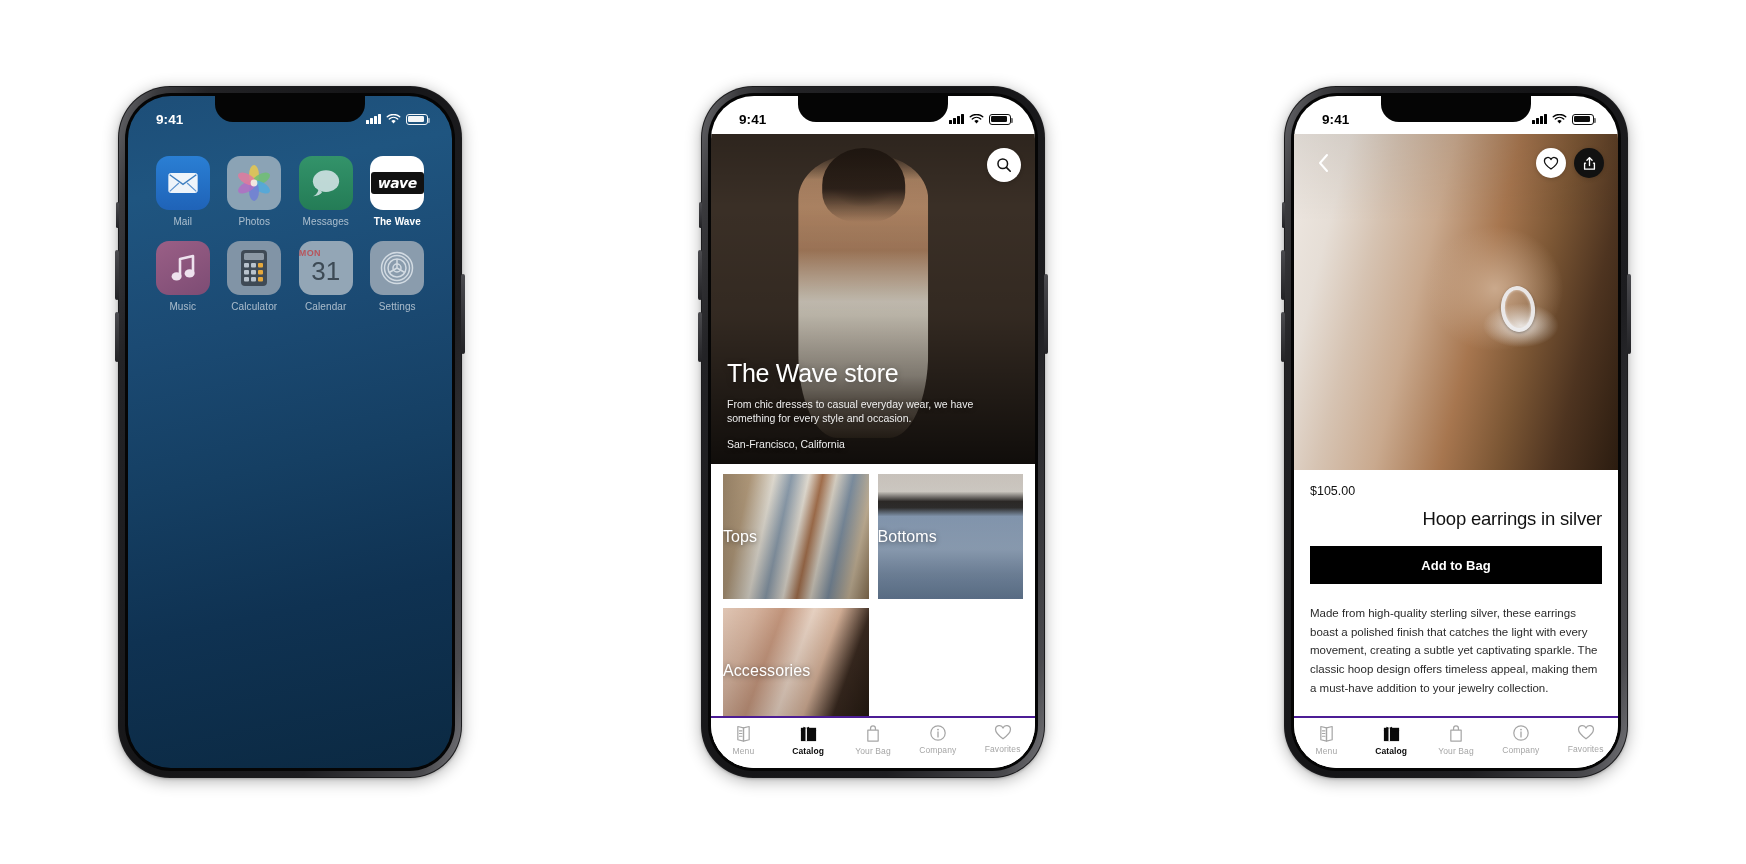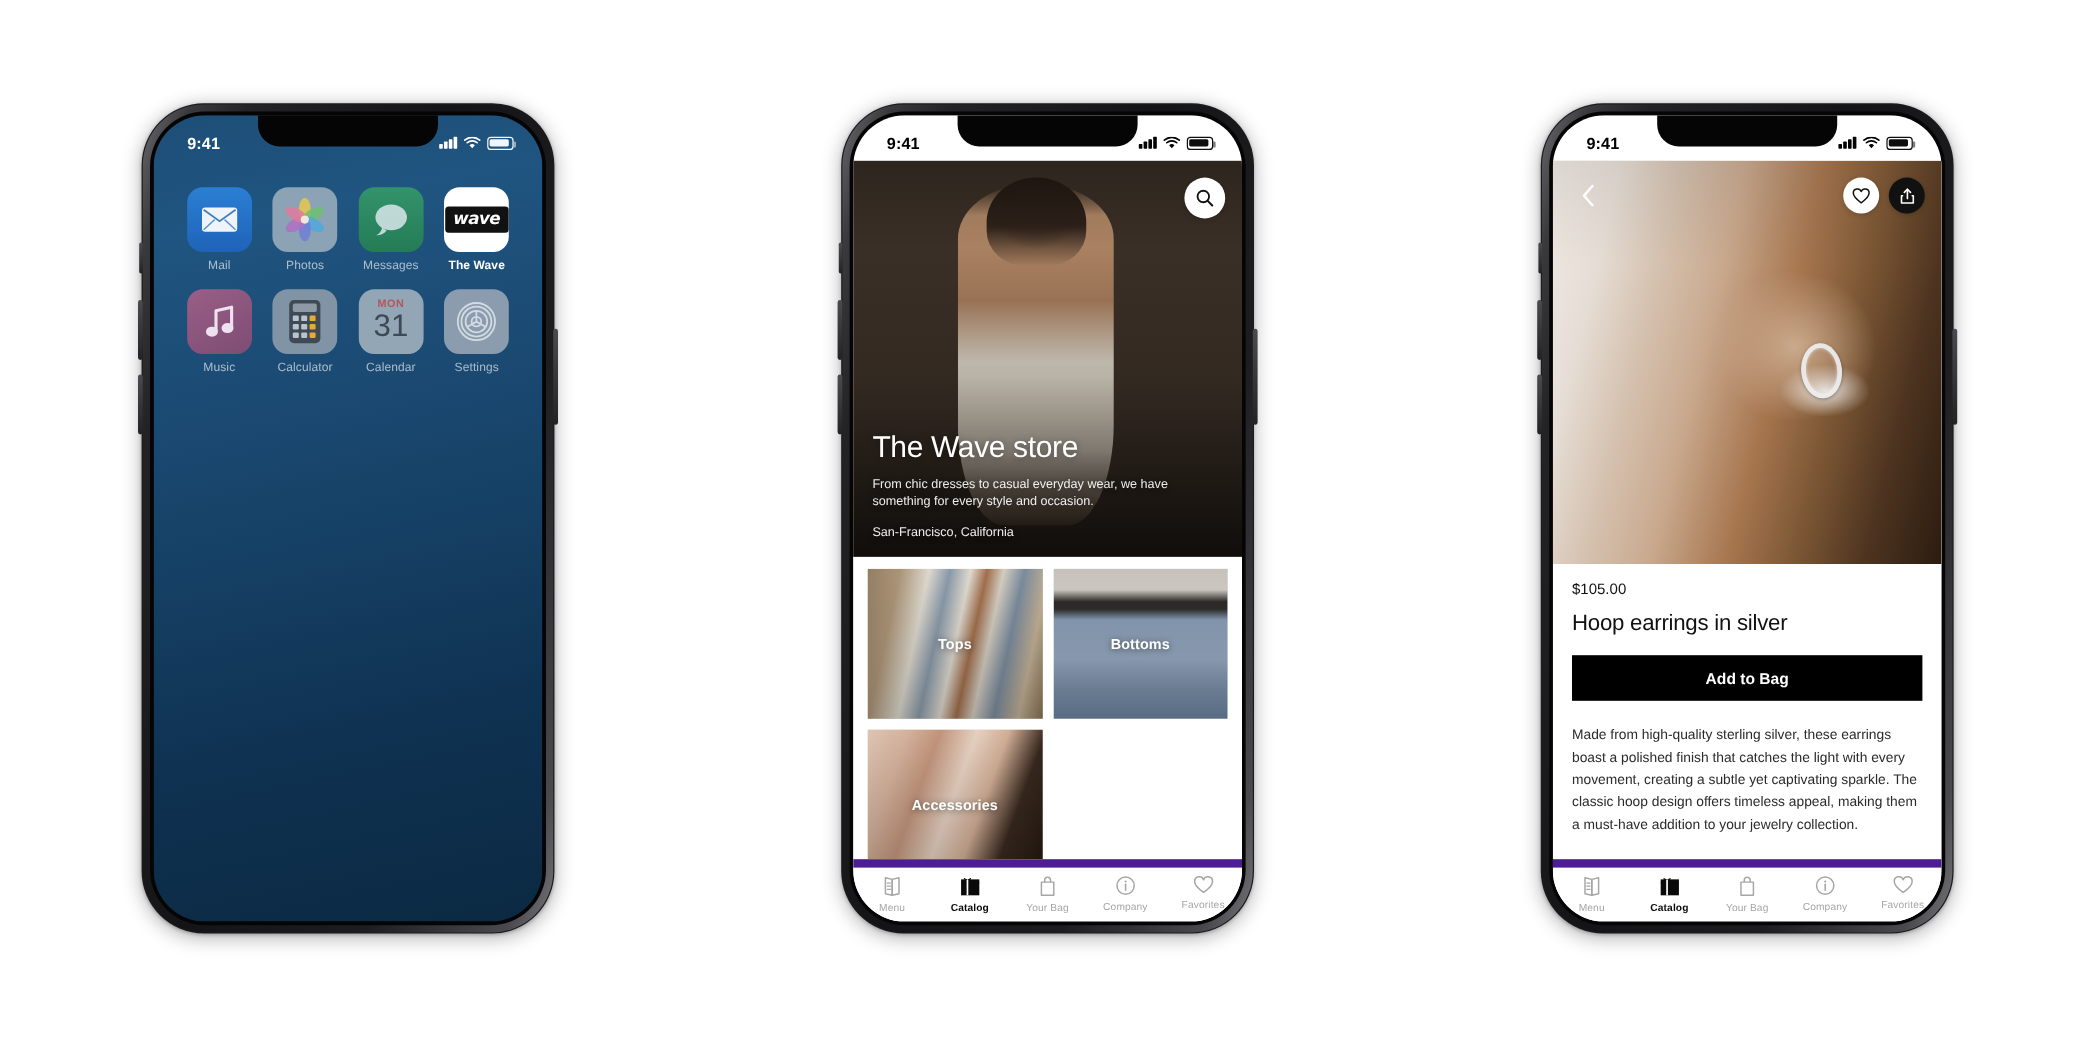--- a/index.html
+++ b/index.html
@@ -149,21 +149,21 @@
   .ic-calendar { background: #93a6b6; }
   .ic-settings { background: #8a9cad; }
 
   .wave-badge {
     background: #111; color: #fff;
     font-size: 14px; font-weight: 800; font-style: italic;
     padding: 3px 7px; border-radius: 3px;
     letter-spacing: -0.5px;
     font-family: "DejaVu Sans", sans-serif;
   }
-  .cal-top { position:absolute; top:7px; left:0; right:0; text-align:center;
+  .cal-top { position:absolute; top:7px; left:0; right:0; text-align:left;
     font-size:9px; font-weight:bold; color:#b6555c; letter-spacing:.4px; }
   .cal-day { position:absolute; top:16px; left:0; right:0; text-align:center;
     font-size:26px; color:#3d4a55; font-weight:300; line-height:1.1; }
 
   
   .appscreen { position: absolute; inset: 0; background: #fff; display: flex; flex-direction: column; }
 
   .hero {
     position: relative;
     height: 330px;
@@ -256,24 +256,23 @@
   }
   .cat-tile {
     position: relative;
     overflow: hidden;
     cursor: pointer;
   }
   .cat-label {
     position: absolute;
     left: 0; right: 0;
     top: 50%; transform: translateY(-50%);
-    text-align: center;
     color: #fff;
-    font-size: 12px;
-    font-weight: bold;
+    font-size: 16px;
+    font-weight: normal;
     letter-spacing: 0.1px;
     text-shadow: 0 1px 5px rgba(0,0,0,.5);
     z-index: 3;
   }
   .cat-photo { position: absolute; inset: 0; }
   .cat-photo::after {
     content:""; position:absolute; inset:0;
     background: linear-gradient(180deg, rgba(0,0,0,0.04), rgba(0,0,0,0.20));
   }
   .ph-tops {
@@ -361,20 +360,21 @@
     font-weight: normal;
     color: #111;
     margin-bottom: 10px;
   }
   .product-title {
     font-size: 18.5px;
     font-weight: 400;
     color: #111;
     letter-spacing: -0.2px;
     margin-bottom: 16px;
+    text-align: right;
   }
   .add-bag {
     width: 100%;
     background: #000;
     color: #fff;
     border: none;
     height: 38px;
     font-size: 13px;
     font-weight: bold;
     font-family: "Liberation Sans", sans-serif;
@@ -384,21 +384,21 @@
   .product-desc {
     font-size: 11.5px;
     line-height: 1.62;
     color: #2a2a2a;
   }
 
   
   .tabbar {
     flex: 0 0 auto;
     height: 52px;
-    border-top: 7px solid #4c1d95;
+    border-top: 2px solid #4c1d95;
     background: #fff;
     display: flex;
     align-items: flex-start;
     padding-top: 6px;
     z-index: 10;
   }
   .tab {
     flex: 1;
     display: flex; flex-direction: column;
     align-items: center; gap: 3px;

